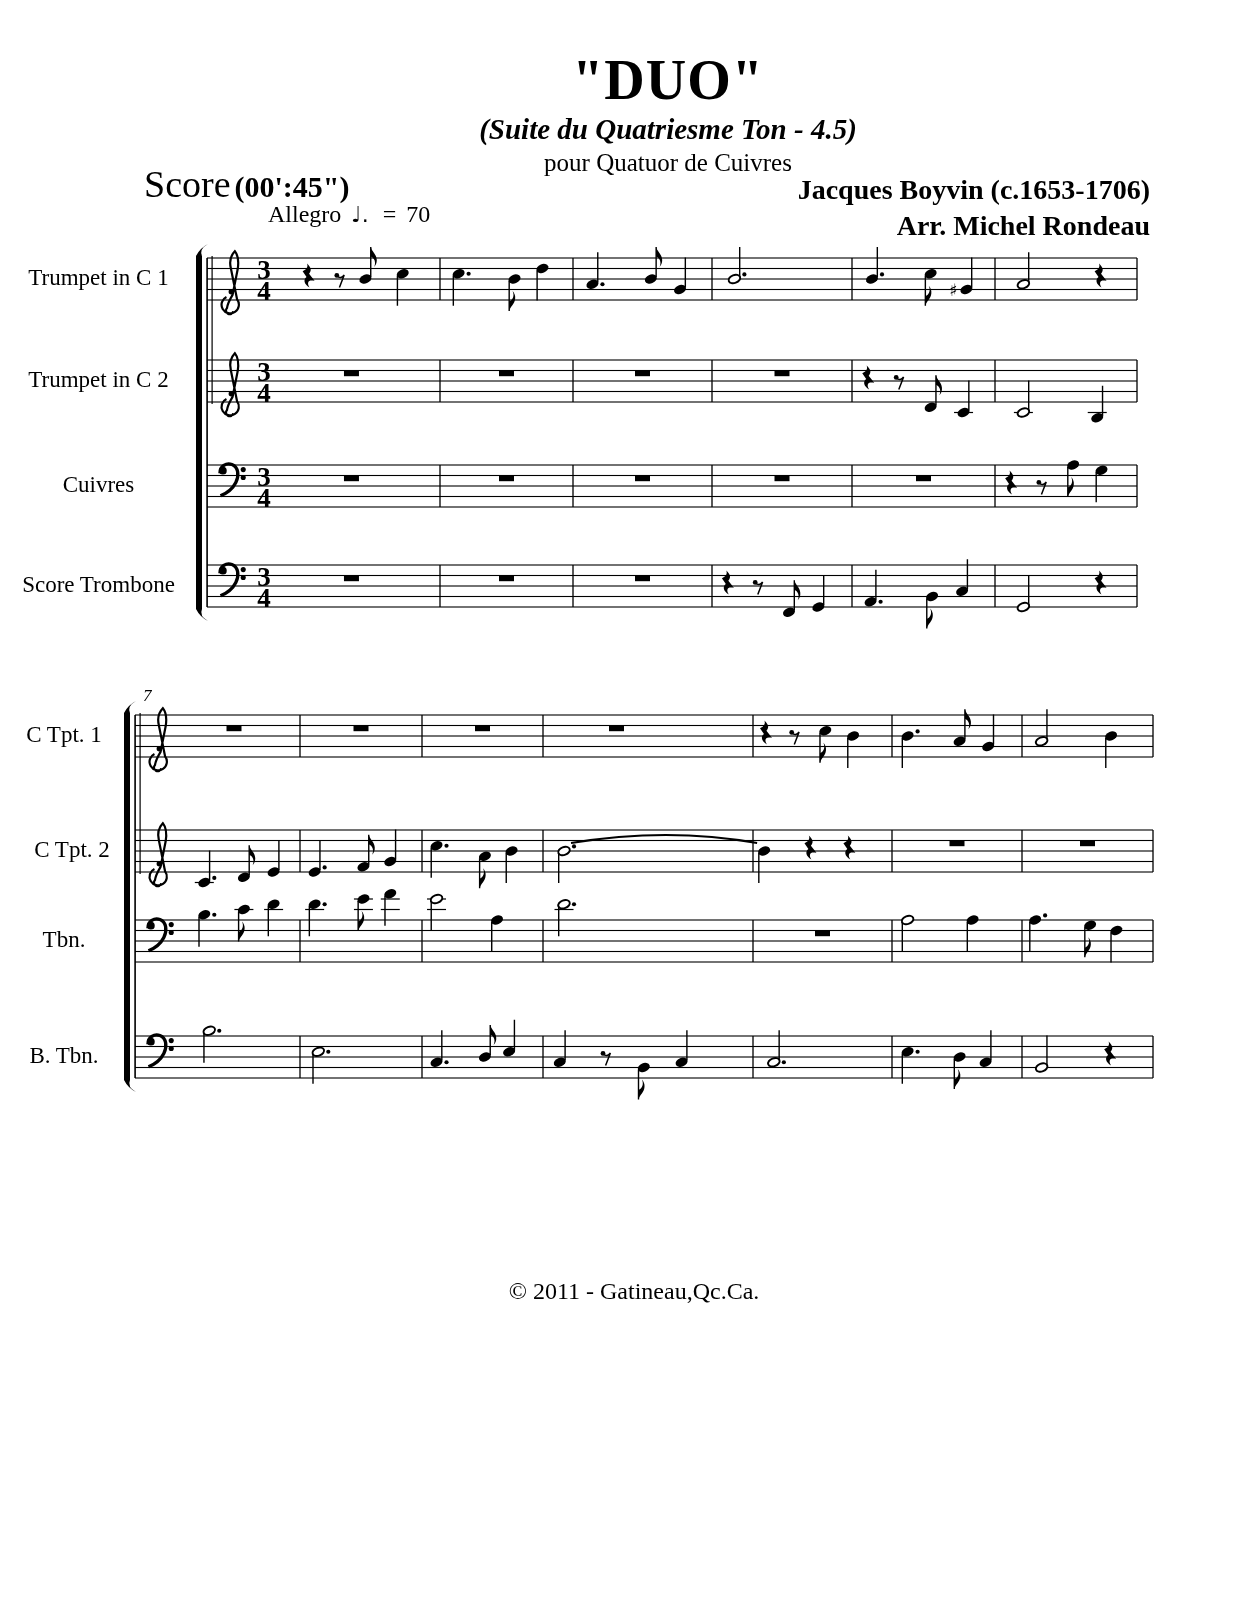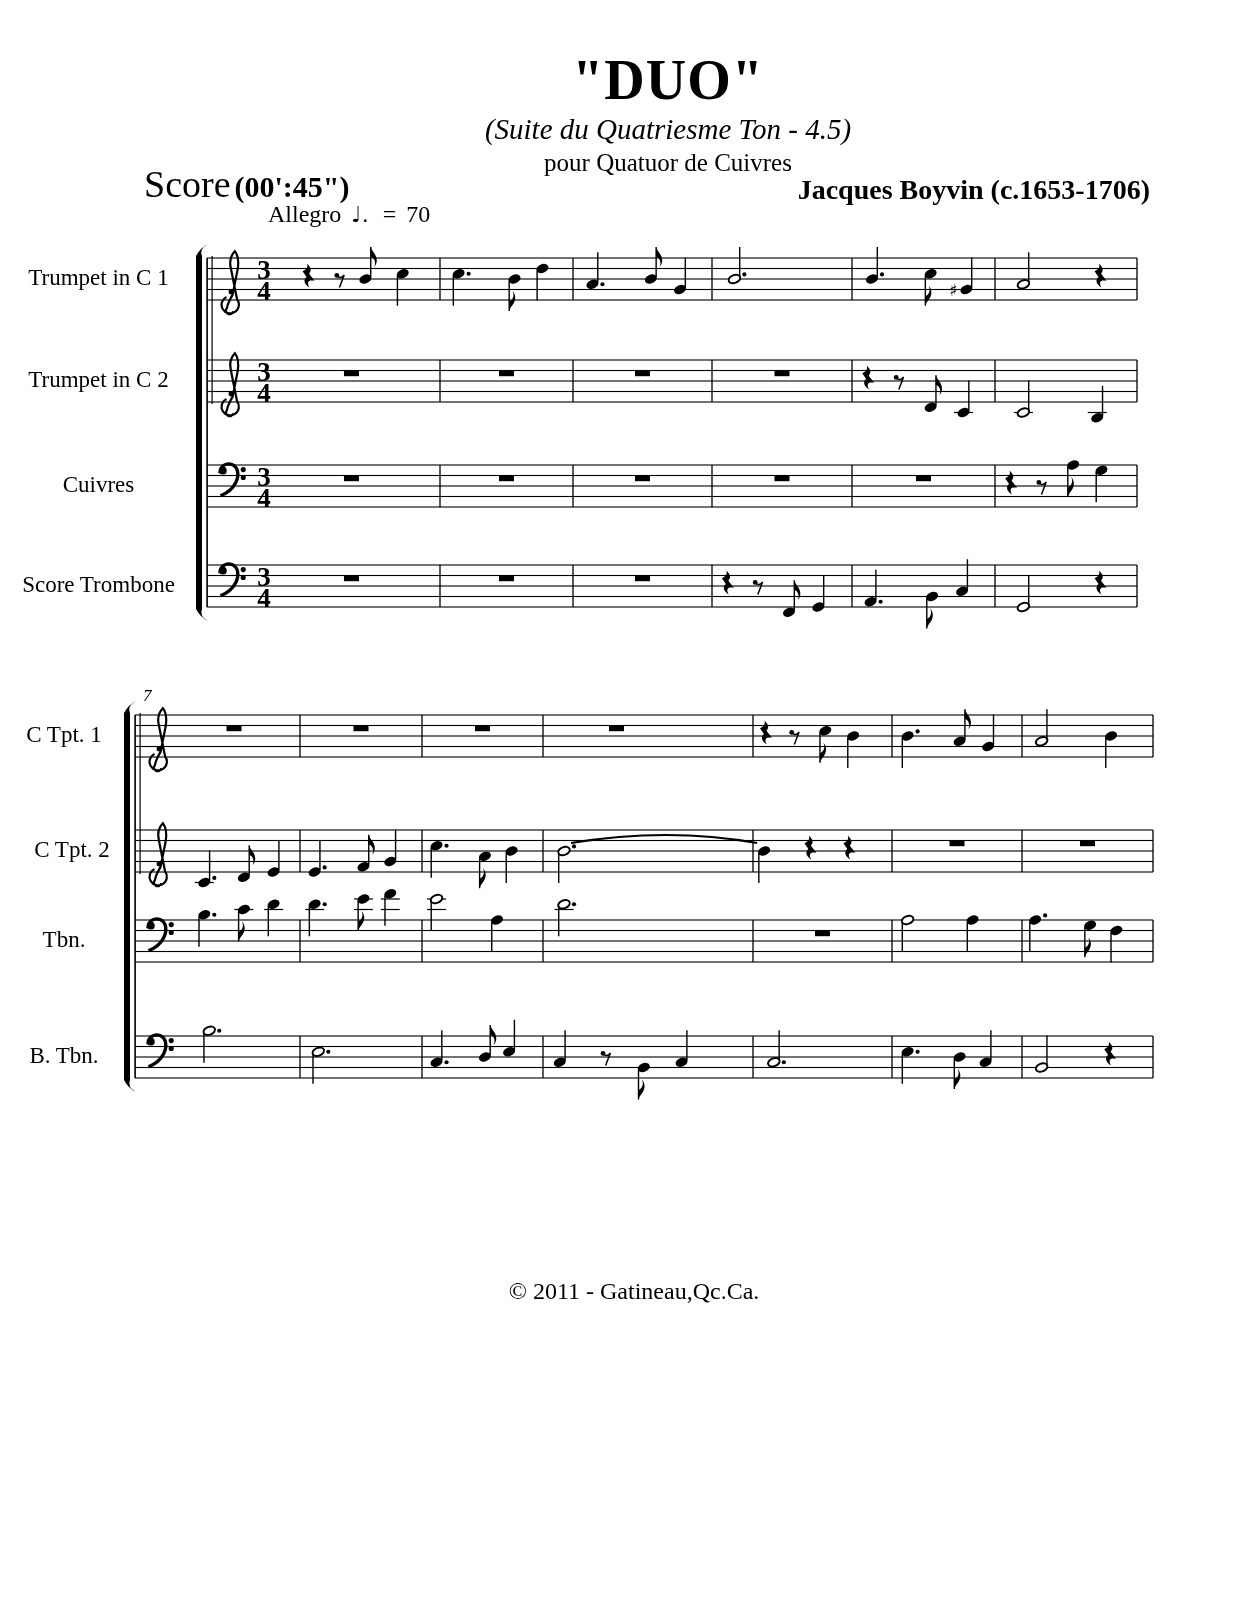--- a/index.html
+++ b/index.html
@@ -1,20 +1,20 @@
 <!DOCTYPE html>
 <html><head>
 <meta charset="utf-8">
 <style>
   html,body{margin:0;padding:0;background:#888;}
   .page{position:relative;width:1236px;height:1600px;background:#ffffff;overflow:hidden;
         font-family:"Liberation Serif","DejaVu Serif",serif;color:#000;}
   .center-col{position:absolute;left:100px;width:1136px;top:52px;text-align:center;}
   .title{font-size:56px;font-weight:bold;line-height:1.02;letter-spacing:1px;}
-  .subtitle{font-size:29px;font-weight:normal;font-style:italic;margin-top:4px;}
+  .subtitle{font-size:29px;font-weight:bold;font-style:italic;margin-top:4px;}
   .ensemble{font-size:25px;font-weight:normal;margin-top:3px;}
   .score-label{position:absolute;left:144px;top:162px;white-space:nowrap;}
   .score-word{font-size:38px;font-weight:normal;}
   .score-time{font-size:30px;font-weight:bold;}
   .credits{position:absolute;left:600px;width:550px;top:172px;text-align:right;
            font-size:28px;font-weight:bold;line-height:1.3;}
   .tempo{position:absolute;left:268px;top:201px;font-size:24px;font-weight:normal;white-space:nowrap;}
   .tempo .note{font-family:"DejaVu Sans",sans-serif;font-size:22px;padding:0 4px 0 10px;}
   .tempo .eq{padding:0 10px;}
   .ilabel{position:absolute;text-align:center;font-size:23px;white-space:nowrap;}
@@ -33,20 +33,21 @@
     <div class="ensemble">pour Quatuor de Cuivres</div>
   </div>
 
   <div class="score-label">
     <span class="score-word">Score</span>
     <span class="score-time">(00':45")</span>
   </div>
 
   <div class="credits">
     <div>Jacques Boyvin (c.1653-1706)</div>
+    <div>Arr. Michel Rondeau</div>
   </div>
 
   <div class="tempo">
     <span>Allegro</span><span class="note">♩.</span><span class="eq">=</span><span>70</span>
   </div>
 
   <div class="ilabel" style="left:0;width:197px;top:265px">Trumpet in C 1</div>
   <div class="ilabel" style="left:0;width:197px;top:367px">Trumpet in C 2</div>
   <div class="ilabel" style="left:0;width:197px;top:472px">Cuivres</div>
   <div class="ilabel" style="left:0;width:197px;top:572px">Score Trombone</div>

